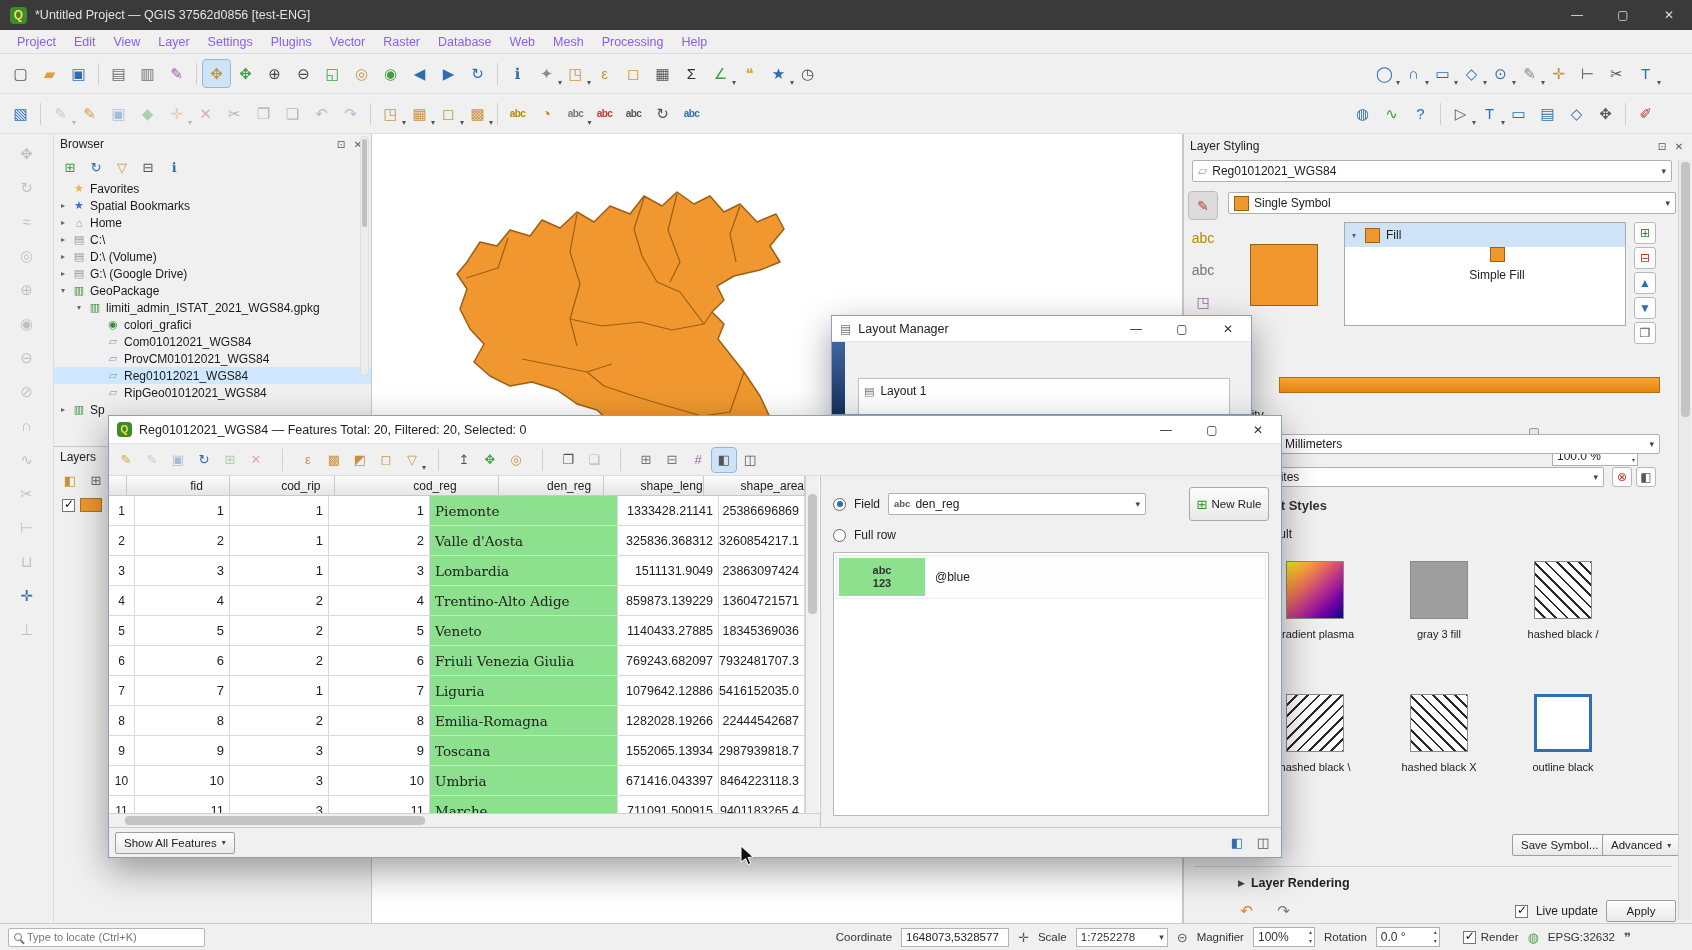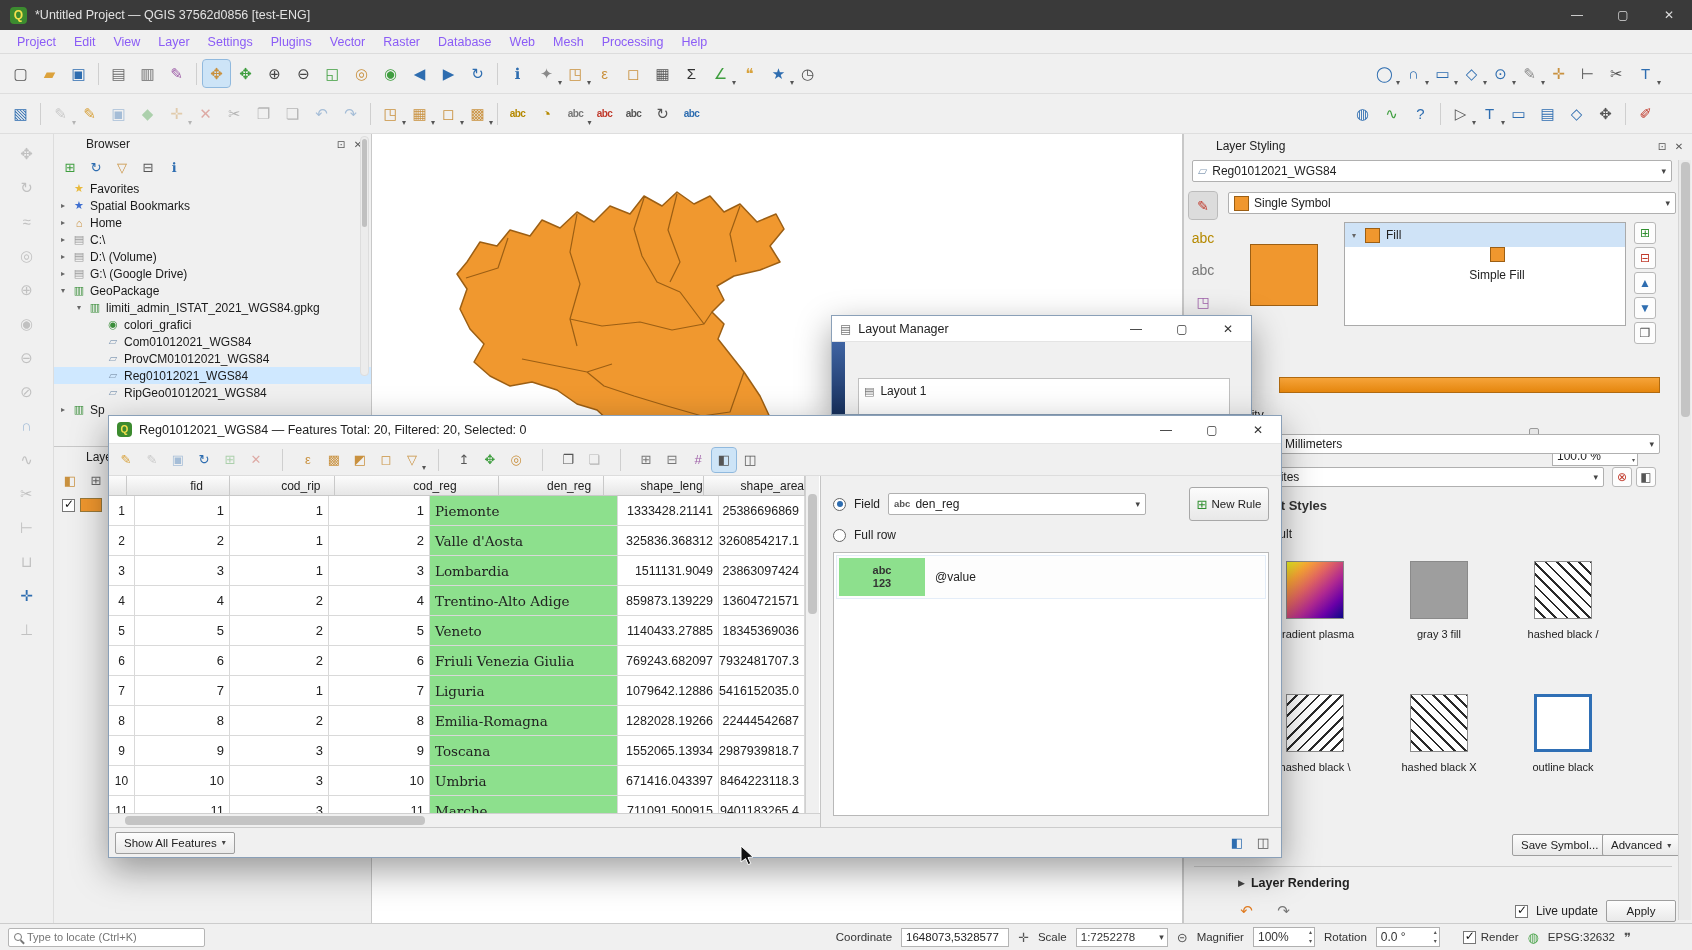--- a/index.html
+++ b/index.html
@@ -28,21 +28,21 @@
   .ticon.active { background:#cde4f7; outline:1px solid #90b9de; }
   .ticon.dim { opacity:.38; }
   .ticon.abc { font-size:10px; font-weight:bold; letter-spacing:-.5px; }
   .ticon.sep { width:9px; } .ticon.sep::before { content:""; width:1px; height:22px; background:#cfcfcf; }
 
   
   .main { position:absolute; left:0; top:134px; width:1692px; height:789px; background:#f0f0f0; }
   .leftstrip { position:absolute; left:0; top:0; width:54px; height:789px; border-right:1px solid #ddd;
                display:flex; flex-direction:column; align-items:center; padding-top:6px; gap:7px; }
   .panel { position:absolute; background:#f0f0f0; }
-  .ptitle { height:20px; display:flex; align-items:center; padding:0 6px; font-size:12px;margin-left:26px; }
+  .ptitle { height:20px; display:flex; align-items:center; padding:0 6px; font-size:12px; }
   .ptools { margin-left:auto; display:flex; gap:3px; }
   .pt { width:14px; height:14px; display:flex; align-items:center; justify-content:center; font-size:10px; color:#555; }
   .ptoolbar { height:26px; display:flex; align-items:center; padding:0 4px; gap:2px; }
   .ptoolbar .ticon { width:22px; height:22px; font-size:13px; }
   .browser { left:54px; top:0; width:318px; height:313px; border-right:1px solid #c8c8c8; border-bottom:1px solid #c8c8c8; }
   .tree { position:relative; height:247px; overflow:hidden; }
   .trow { height:17px; display:flex; align-items:center; gap:4px; white-space:nowrap; }
   .trow.selected { background:#cfe8ff; }
   .tcaret { width:10px; font-size:8px; color:#666; text-align:center; flex:none; }
   .ticn { width:14px; font-size:11px; text-align:center; flex:none; }
@@ -793,21 +793,21 @@
       <div class="crow" style="margin-top:7px;">
         <span class="radio"></span>
         <span>Full row</span>
       </div>
       <div class="rulelist">
         <div class="ruleitem">
           <span class="ruleswatch">
             <span>abc</span>
             <span>123</span>
           </span>
-          <span>@value</span>
+          <span>@blue</span>
         </div>
       </div>
     </div>
   </div>
   <div class="attrfoot">
     <span class="btn dd">
       <span>Show All Features</span>
     </span>
     <span style="margin-left:auto; display:flex; gap:2px;">
 

